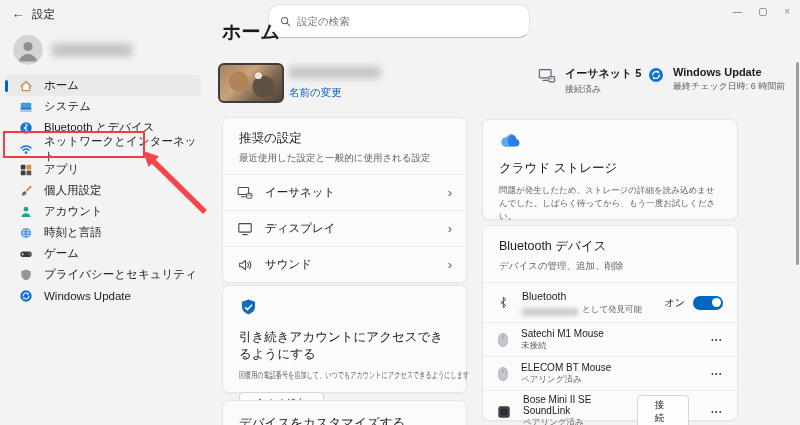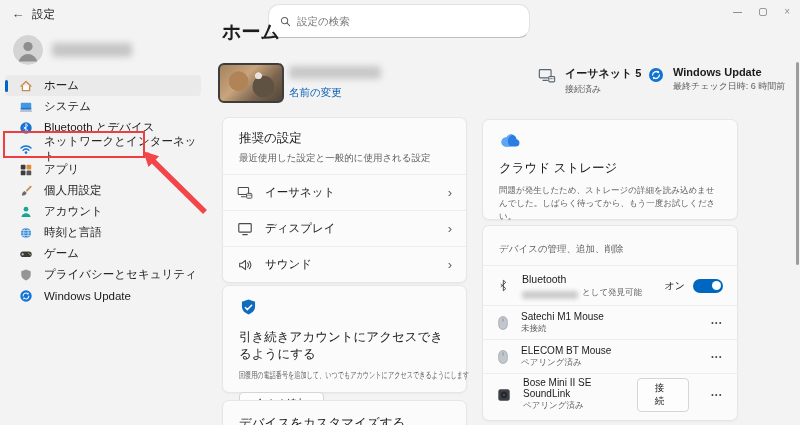--- a/index.html
+++ b/index.html
@@ -326,20 +326,21 @@
         <path d="M7 15.5h11.3a4 4 0 0 0 .7-7.9A5.7 5.7 0 0 0 8.2 5.8 4.8 4.8 0 0 0 7 15.5z" fill="#2b7de1"></path>
         <path d="M7 15.5a4.8 4.8 0 0 1 1.2-9.7 5.7 5.7 0 0 1 7.3-3.3C12.2 3.4 9.6 6 9.6 9.6c0 2.4.9 4.5 2.5 5.9z" fill="#5ea7f3"></path>
       </svg>
   </span>
   <div class="c-title">クラウド ストレージ</div>
   <div class="cloud-msg">問題が発生したため、ストレージの詳細を読み込めませんでした。しばらく待ってから、もう一度お試しください。</div>
 </div>
 
 <div class="card card-bt">
   <div class="card-head">
+    <div class="c-title">Bluetooth デバイス</div>
     <div class="c-sub">デバイスの管理、追加、削除</div>
   </div>
   <div class="row bt-row">
     <span style="display:flex;">
         <svg viewBox="0 0 16 16" width="13" height="15">
           <path d="M7.8 1.5v13M7.8 1.5l3 2.7-6.2 5.5M7.8 14.5l3-2.7-6.2-5.5" fill="none" stroke="#3d3d3d" stroke-width="1.1" stroke-linejoin="round"></path>
         </svg>
       </span>
     <span>
       <div class="bt-name">Bluetooth</div>

